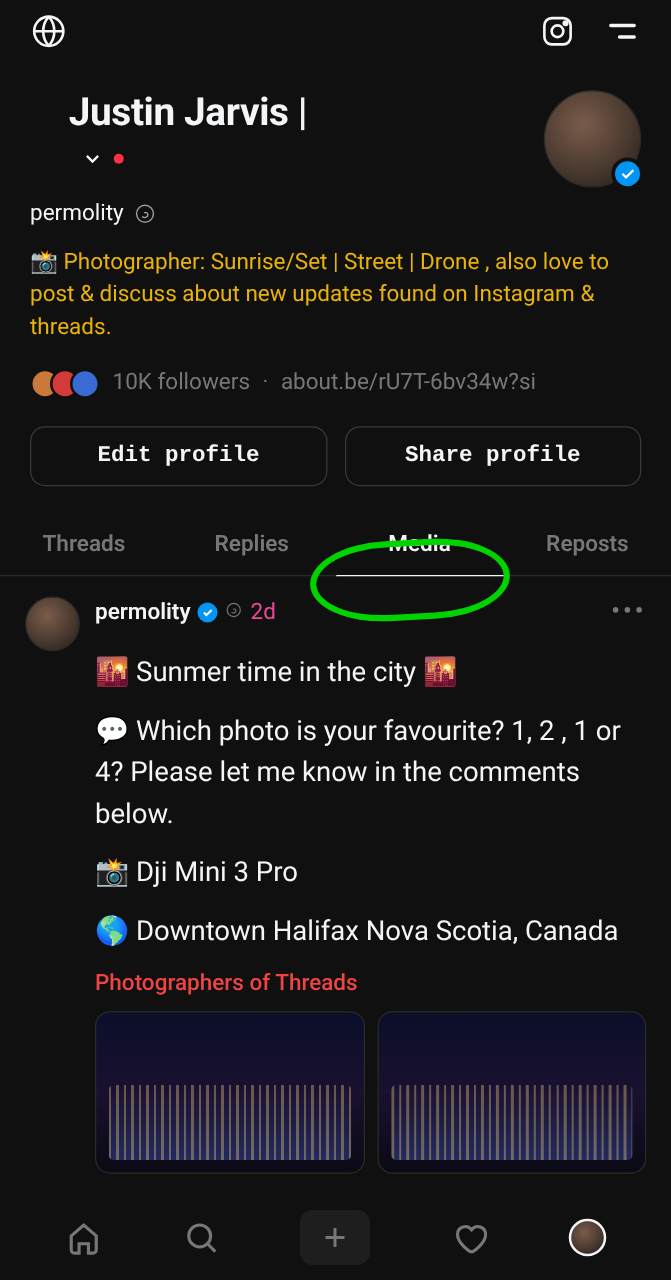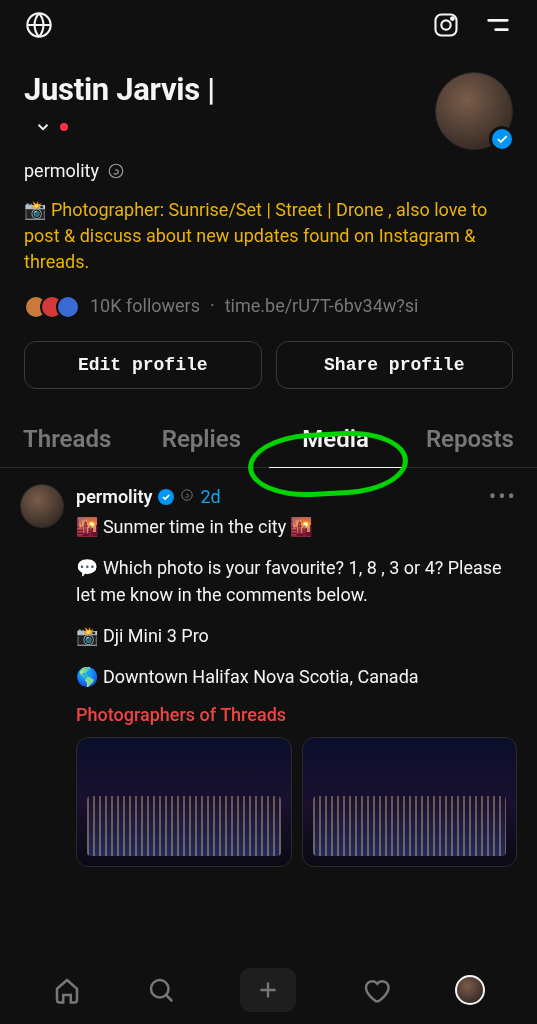--- a/index.html
+++ b/index.html
@@ -18,20 +18,21 @@
       align-items: center;
       padding: 10px 24px 6px 24px;
     }
     .top-icons-right { display: flex; gap: 22px; align-items: center; }
     .icon-btn { width: 30px; height: 30px; display: flex; align-items: center; justify-content: center; color: #f3f5f7; }
     .profile-header {
       display: flex;
       justify-content: space-between;
       align-items: flex-start;
       padding: 26px 24px 0 24px;
+      margin-left: 31px;
     }
     .display-name {
       font-size: 31px;
       font-weight: 700;
       line-height: 1.15;
       letter-spacing: -0.3px;
       max-width: 360px;
     }
     .name-indicators {
       display: inline-flex;
@@ -92,21 +93,21 @@
     }
     .tabs {
       display: flex;
       margin-top: 22px;
       border-bottom: 1px solid #2a2a2a;
       position: relative;
     }
     .tab {
       flex: 1; text-align: center;
       padding: 14px 0;
-      font-size: 24px;
+      font-size: 18px;
       font-weight: 600;
       color: #777;
     }
     .tab.active { color: #f3f5f7; }
     .tab-underline {
       position: absolute; bottom: -1px; height: 1.5px;
       background: #f3f5f7;
       left: 50%; width: 25%;
     }
     .annotation-circle {
@@ -124,25 +125,25 @@
       gap: 12px;
     }
     .post-avatar {
       width: 44px; height: 44px; border-radius: 50%; flex-shrink: 0;
       background: radial-gradient(circle at 40% 35%, #7a5c4a 0%, #4a3a30 55%, #241b15 100%);
       border: 1px solid #2a2a2a;
     }
     .post-body { flex: 1; min-width: 0; }
     .post-head { display: flex; align-items: center; gap: 6px; font-size: 18px; }
     .post-user { font-weight: 600; }
-    .post-time { color: #0ea5e9; }
+    .post-time { color: #ec4899; }
     .post-verified { width: 16px; height: 16px; border-radius: 50%; background: #0095f6; display:inline-flex; align-items:center; justify-content:center;}
     .post-threads-icon { color: #777; font-size: 14px; }
     .post-more { margin-left: auto; color: #777; font-size: 22px; letter-spacing: 2px; }
-    .post-text { font-size: 18px; line-height: 1.5; margin-top: 4px; }
+    .post-text { font-size: 22px; line-height: 1.5; margin-top: 20px; }
     .post-text p { margin-bottom: 14px; }
     .post-link { color: #ef4444; font-size: 18px; font-weight: 500; }
     .media-row {
       display: flex; gap: 10px;
       margin-top: 12px;
     }
     .media-thumb {
       width: 216px; height: 130px; border-radius: 12px;
       background: linear-gradient(180deg, #0a0f2a 0%, #1a1030 50%, #0a0a14 100%);
       position: relative; overflow: hidden;
@@ -231,21 +232,21 @@
 <div class="bio">📸 Photographer: Sunrise/Set | Street | Drone , also love to post &amp; discuss about new updates found on Instagram &amp; threads.</div>
 
 <div class="stats-row">
   <div class="follower-pile">
     <div class="pile-dot" style="background:#c97a3a"></div>
     <div class="pile-dot" style="background:#d43a3a"></div>
     <div class="pile-dot" style="background:#3a6ad4"></div>
   </div>
   <span>10K followers</span>
   <span>·</span>
-  <span>time.be/rU7T-6bv34w?si</span>
+  <span>about.be/rU7T-6bv34w?si</span>
 </div>
 
 <div class="action-row">
   <div class="action-btn">Edit profile</div>
   <div class="action-btn">Share profile</div>
 </div>
 
 <div class="tabs">
   <div class="tab">Threads</div>
   <div class="tab">Replies</div>
@@ -270,21 +271,21 @@
         <svg width="14" height="14" viewBox="0 0 24 24" fill="none" stroke="#777" stroke-width="1.6">
             <circle cx="12" cy="12" r="9"></circle>
             <path d="M9 15c2 2 6 1 6-2 0-2-2-3-4-2"></path>
           </svg>
       </span>
       <span class="post-time">2d</span>
       <span class="post-more">•••</span>
     </div>
     <div class="post-text">
       <p>🌇 Sunmer time in the city 🌇</p>
-      <p>💬 Which photo is your favourite? 1, 8 , 3 or 4? Please let me know in the comments below.</p>
+      <p>💬 Which photo is your favourite? 1, 2 , 1 or 4? Please let me know in the comments below.</p>
       <p>📸 Dji Mini 3 Pro</p>
       <p>🌎 Downtown Halifax Nova Scotia, Canada</p>
     </div>
     <div class="post-link">Photographers of Threads</div>
     <div class="media-row">
       <div class="media-thumb">
           <div class="city-lights"></div>
         </div>
       <div class="media-thumb">
           <div class="city-lights"></div>

